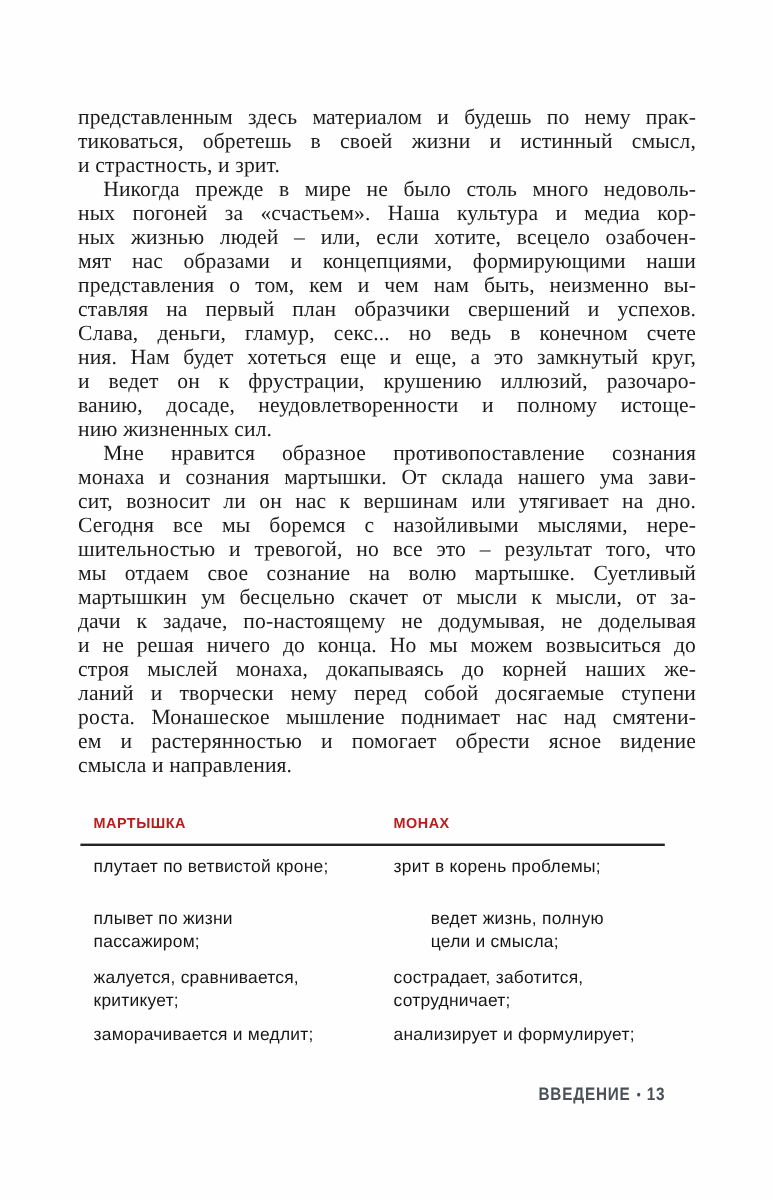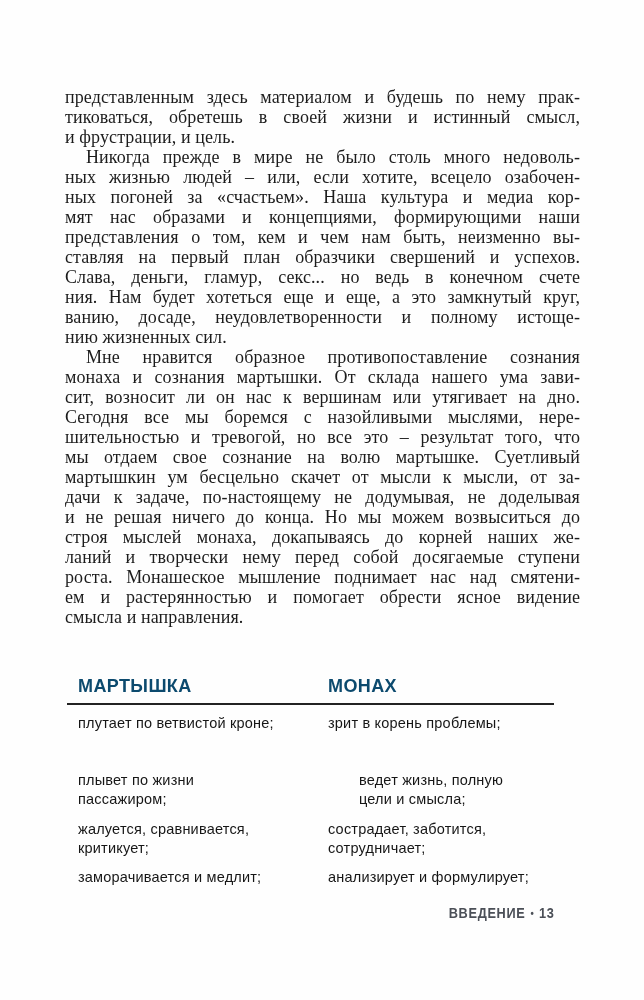--- a/index.html
+++ b/index.html
@@ -43,35 +43,35 @@
     left: 67px; top: 676px;
     width: 487px;
     font-family: "Liberation Sans", sans-serif;
     color: #161616;
   }
   .t-head { display: flex; }
   .th {
     width: 250px;
     box-sizing: border-box;
     padding-left: 11px;
-    font-size: 18px;
+    font-size: 12px;
     font-weight: bold;
     letter-spacing: 0.4px;
     line-height: 20px;
-    color: #0c4a6e;
+    color: #b91c1c;
   }
   .th.c2 { width: auto; flex: 1; }
   .rule {
     margin-top: 7px;
     height: 0;
     border-bottom: 2px solid #232323;
   }
   .rows { margin-top: 9px; }
   .row { display: flex; }
-  .row:nth-child(1) { margin-bottom: 38px; }
+  .row:nth-child(1) { margin-bottom: 24px; }
   .row:nth-child(2) { margin-bottom: 11px; gap: 31px; }
   .row:nth-child(3) { margin-bottom: 10px; justify-content: space-between; }
   .cell {
     width: 250px;
     box-sizing: border-box;
     padding-left: 11px;
     font-size: 14.5px;
     line-height: 19px;
     letter-spacing: 0.2px;
   }
@@ -102,31 +102,32 @@
 </style>
 </head>
 <body>
 
 <div class="page">
 
   <div class="body-text">
     <div class="para">
         <div class="line">представленным здесь материалом и будешь по нему прак-</div>
         <div class="line">тиковаться, обретешь в своей жизни и истинный смысл,</div>
-        <div class="line">и фрустрации, и цель.</div>
+        <div class="line">и страстность, и зрит.</div>
       </div>
     <div class="para indent">
         <div class="line">Никогда прежде в мире не было столь много недоволь-</div>
+        <div class="line">ных погоней за «счастьем». Наша культура и медиа кор-</div>
         <div class="line">ных жизнью людей – или, если хотите, всецело озабочен-</div>
-        <div class="line">ных погоней за «счастьем». Наша культура и медиа кор-</div>
         <div class="line">мят нас образами и концепциями, формирующими наши</div>
         <div class="line">представления о том, кем и чем нам быть, неизменно вы-</div>
         <div class="line">ставляя на первый план образчики свершений и успехов.</div>
         <div class="line">Слава, деньги, гламур, секс... но ведь в конечном счете</div>
         <div class="line">ния. Нам будет хотеться еще и еще, а это замкнутый круг,</div>
+        <div class="line">и ведет он к фрустрации, крушению иллюзий, разочаро-</div>
         <div class="line">ванию, досаде, неудовлетворенности и полному истоще-</div>
         <div class="line">нию жизненных сил.</div>
       </div>
     <div class="para indent">
         <div class="line">Мне нравится образное противопоставление сознания</div>
         <div class="line">монаха и сознания мартышки. От склада нашего ума зави-</div>
         <div class="line">сит, возносит ли он нас к вершинам или утягивает на дно.</div>
         <div class="line">Сегодня все мы боремся с назойливыми мыслями, нере-</div>
         <div class="line">шительностью и тревогой, но все это – результат того, что</div>
         <div class="line">мы отдаем свое сознание на волю мартышке. Суетливый</div>

